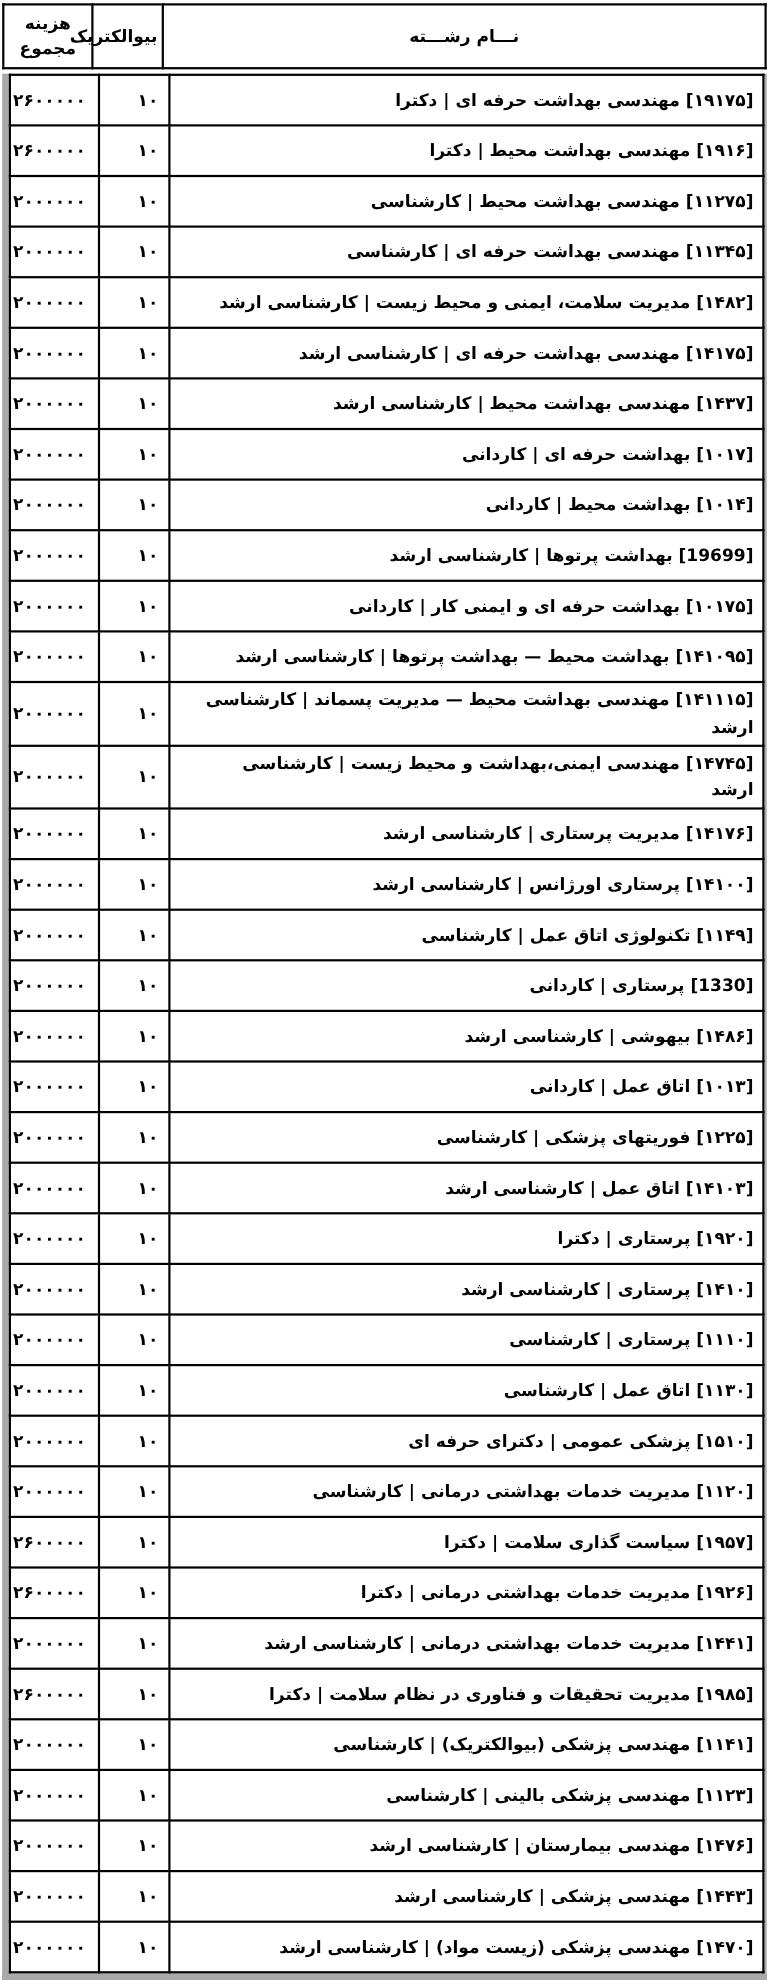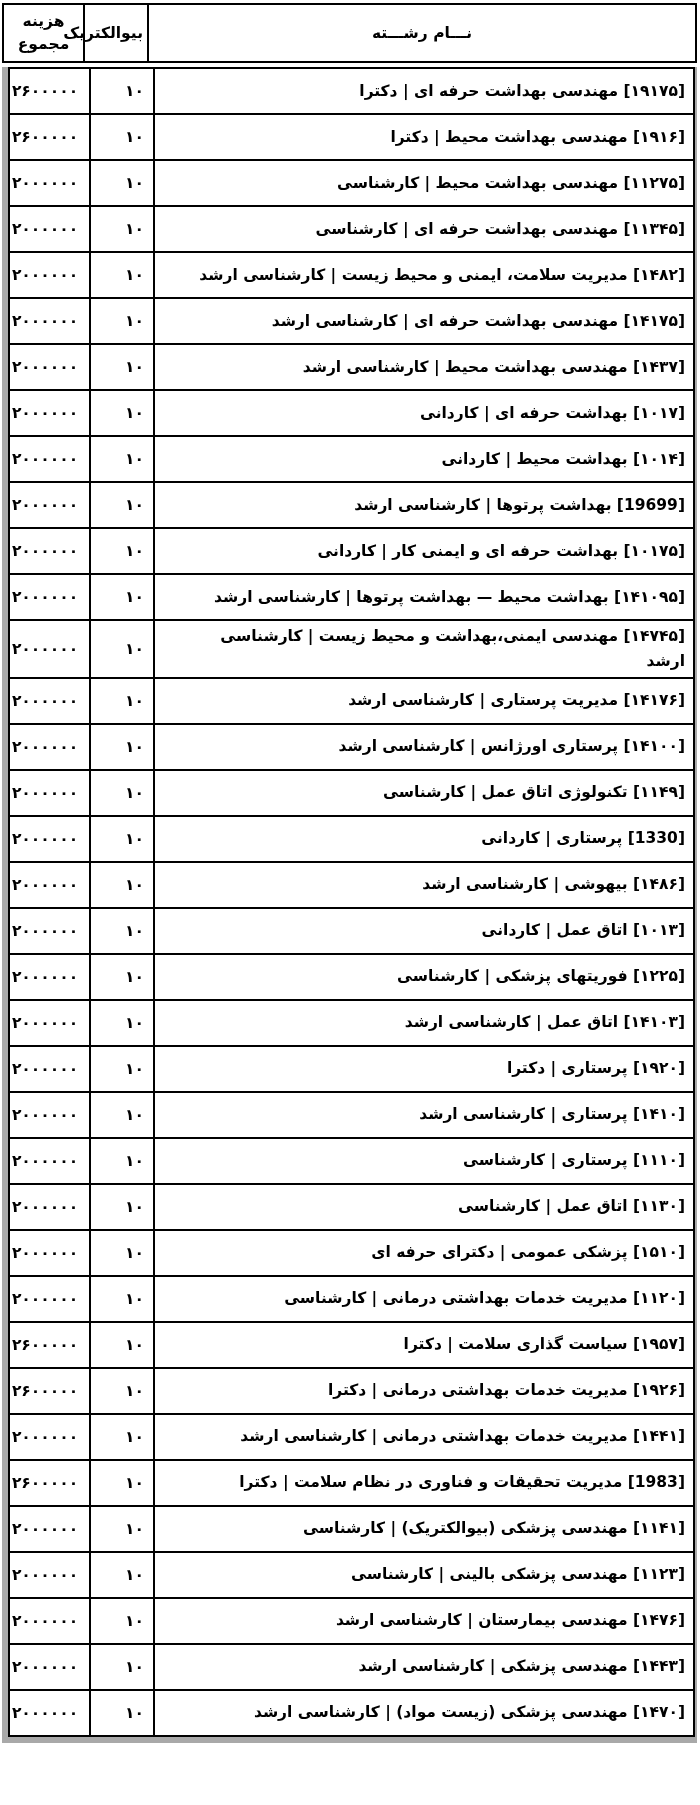--- a/index.html
+++ b/index.html
@@ -178,20 +178,25 @@
     <td class="cost">۲۰۰۰۰۰۰</td>
   </tr>
 
   <tr>
     <td class="name">[۱۴۱۰۹۵] بهداشت محیط — بهداشت پرتوها | کارشناسی ارشد</td>
     <td class="score">۱۰</td>
     <td class="cost">۲۰۰۰۰۰۰</td>
   </tr>
 
 
+  <tr>
+    <td class="name">[۱۴۱۱۱۵] مهندسی بهداشت محیط — مدیریت پسماند | کارشناسی ارشد</td>
+    <td class="score">۱۰</td>
+    <td class="cost">۲۰۰۰۰۰۰</td>
+  </tr>
 
   <tr>
     <td class="name">[۱۴۷۴۵] مهندسی ایمنی،بهداشت و محیط زیست | کارشناسی ارشد</td>
     <td class="score">۱۰</td>
     <td class="cost">۲۰۰۰۰۰۰</td>
   </tr>
 
   <tr>
     <td class="name">[۱۴۱۷۶] مدیریت پرستاری | کارشناسی ارشد</td>
     <td class="score">۱۰</td>
@@ -288,21 +293,21 @@
     <td class="cost">۲۶۰۰۰۰۰</td>
   </tr>
 
   <tr>
     <td class="name">[۱۴۴۱] مدیریت خدمات بهداشتی درمانی | کارشناسی ارشد</td>
     <td class="score">۱۰</td>
     <td class="cost">۲۰۰۰۰۰۰</td>
   </tr>
 
   <tr>
-    <td class="name">[1983] مدیریت تحقیقات و فناوری در نظام سلامت | دکترا</td>
+    <td class="name">[۱۹۸۵] مدیریت تحقیقات و فناوری در نظام سلامت | دکترا</td>
     <td class="score">۱۰</td>
     <td class="cost">۲۶۰۰۰۰۰</td>
   </tr>
 
   <tr>
     <td class="name">[۱۱۴۱] مهندسی پزشکی (بیوالکتریک) | کارشناسی</td>
     <td class="score">۱۰</td>
     <td class="cost">۲۰۰۰۰۰۰</td>
   </tr>
 

